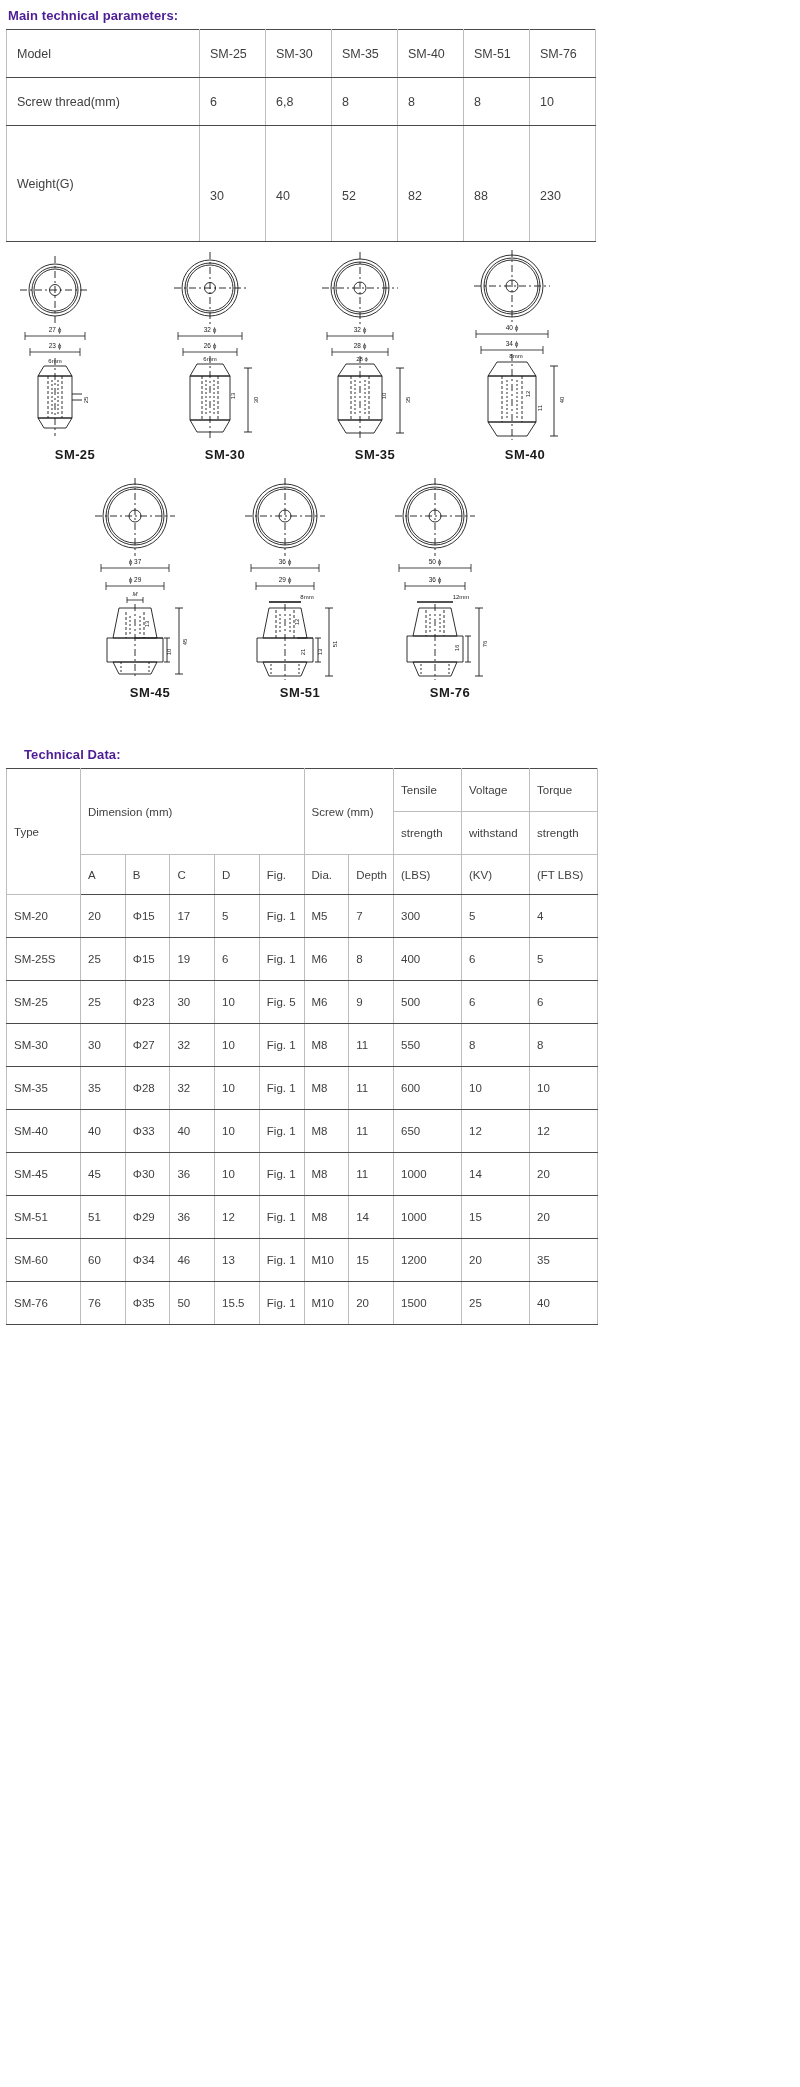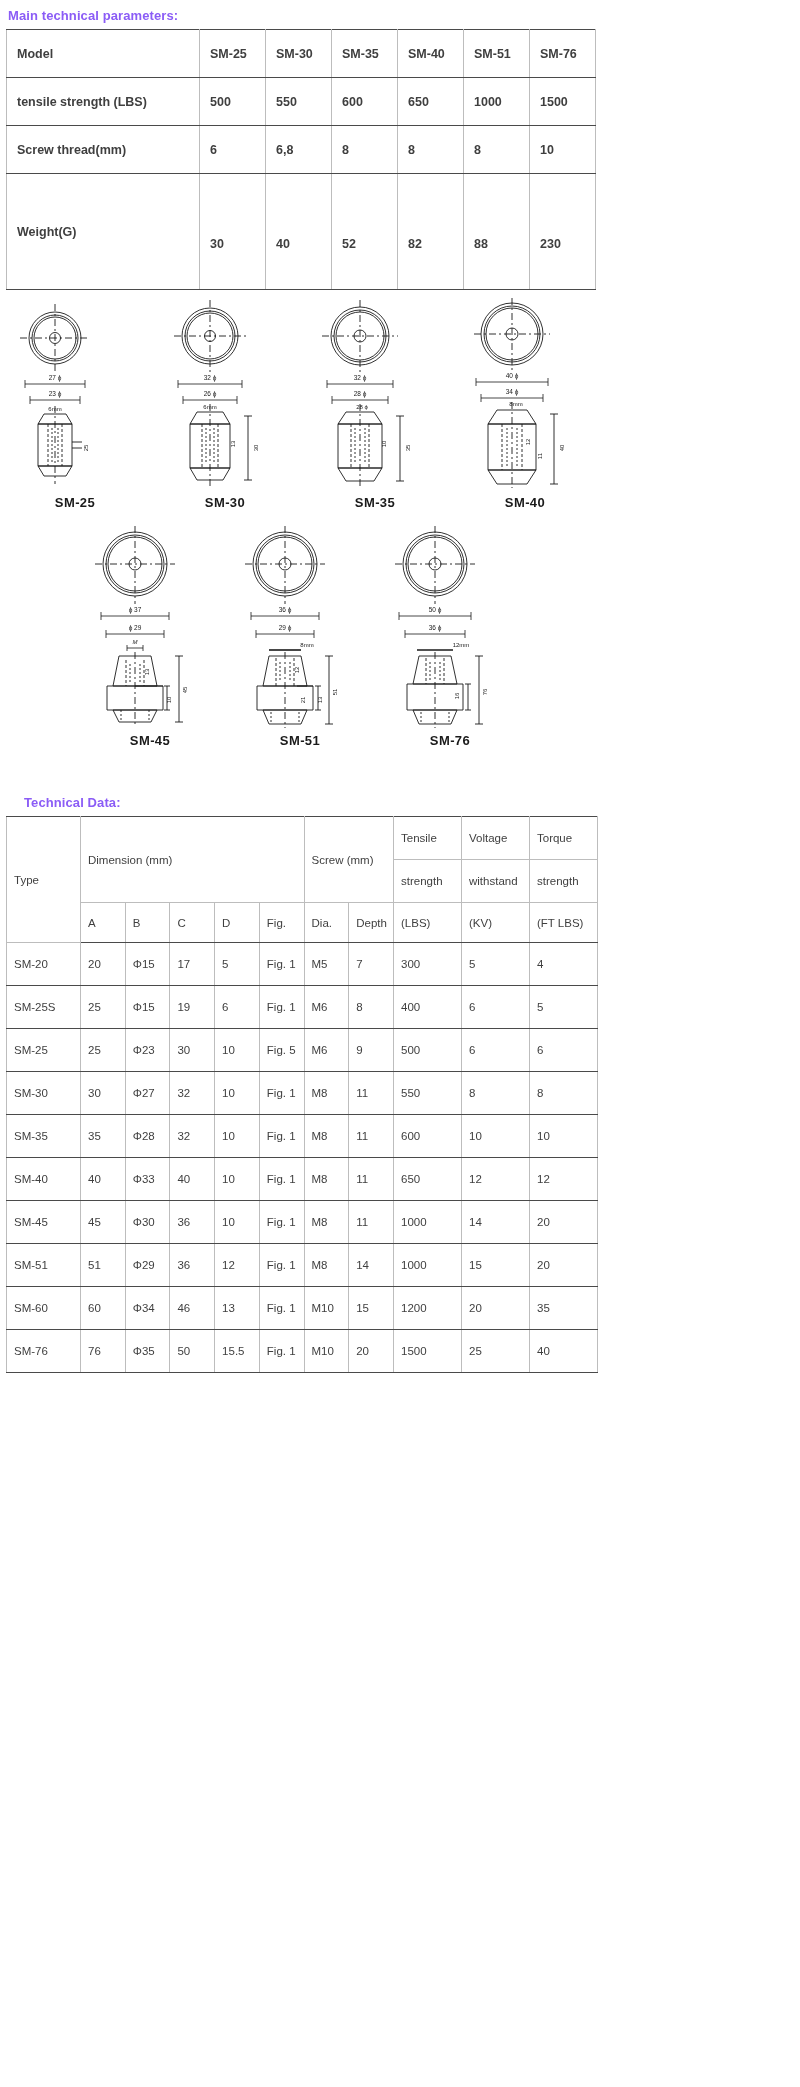--- a/index.html
+++ b/index.html
@@ -13,35 +13,34 @@
     color: #3d3d3d;
     width: 800px;
     min-height: 2087px;
     position: relative;
   }
   .page { width: 800px; padding: 0; }
 
   .section-title {
     font-size: 13px;
     font-weight: bold;
-    color: #8b5cf6;
+    color: #4c1d95;
     padding: 8px 0 6px 8px;
     letter-spacing: 0.1px;
   }
   .section-title.drawing { padding-top: 10px; padding-left: 18px; font-size: 14px; }
   .section-title.techdata { padding-top: 22px; padding-left: 24px; }
 
   
   table.params {
     border-collapse: collapse;
     width: 576px;
     margin: 0 16px 0 6px;
     font-size: 12.5px;
     table-layout: fixed;
-    font-weight: bold;
   }
   table.params td {
     border-left: 1px solid #bdbdbd;
     border-right: 1px solid #bdbdbd;
     border-top: 1px solid #4a4a4a;
     border-bottom: 1px solid #4a4a4a;
     padding: 6px 10px;
     color: #3f3f3f;
     vertical-align: middle;
     height: 48px;
@@ -124,29 +123,20 @@
       <tr>
         <td class="lbl">Model</td>
         <td class="val">SM-25</td>
         <td class="val">SM-30</td>
         <td class="val">SM-35</td>
         <td class="val">SM-40</td>
         <td class="val">SM-51</td>
         <td class="val">SM-76</td>
       </tr>
       <tr>
-        <td class="lbl">tensile strength (LBS)</td>
-        <td class="val">500</td>
-        <td class="val">550</td>
-        <td class="val">600</td>
-        <td class="val">650</td>
-        <td class="val">1000</td>
-        <td class="val">1500</td>
-      </tr>
-      <tr>
         <td class="lbl">Screw thread(mm)</td>
         <td class="val">6</td>
         <td class="val">6,8</td>
         <td class="val">8</td>
         <td class="val">8</td>
         <td class="val">8</td>
         <td class="val">10</td>
       </tr>
       <tr class="weight">
         <td class="lbl" style="vertical-align:middle">Weight(G)</td>

